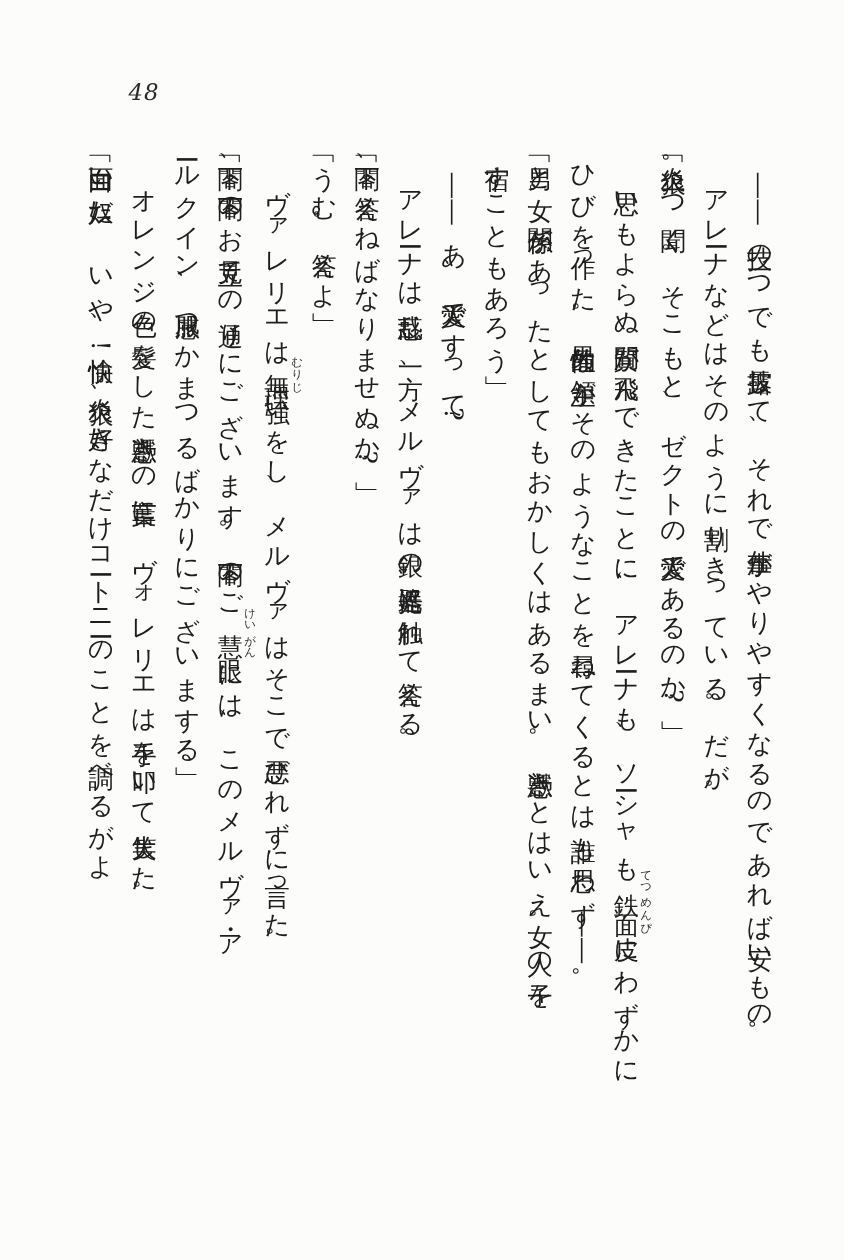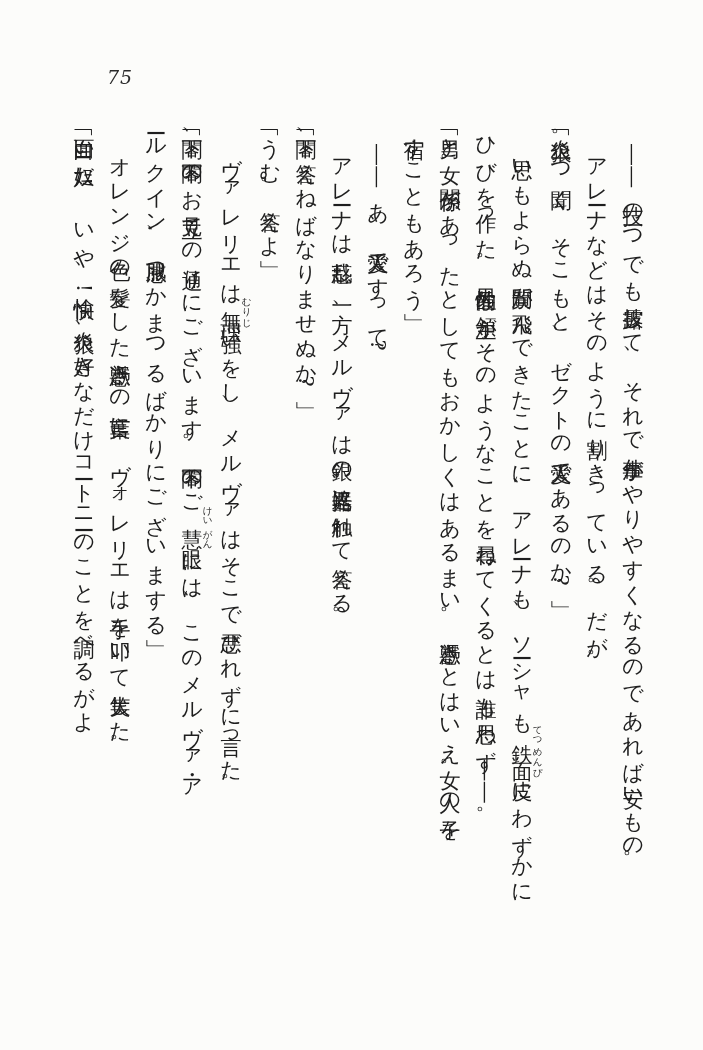--- a/index.html
+++ b/index.html
@@ -54,21 +54,21 @@
     font-size: 9.5px;
     letter-spacing: 0;
     font-family: "DejaVu Serif", "Liberation Serif", serif;
     color: #2b2b2b;
   }
 </style>
 </head>
 <body>
 
 <div class="page">
-  <div class="page-number">75</div>
+  <div class="page-number">48</div>
   <div class="text-block" id="text-block">
       <p class="tline indent">――技の一つでも披露して、それで仕事がやりやすくなるのであれば安いもの。</p>
       <p class="tline indent">アレーナなどはそのように割りきっている。だが。</p>
       <p class="tline">「炎狼。一つ聞く。そこもと、ゼクトの愛人であるのか?」</p>
       <p class="tline indent">思いもよらぬ質問が飛んできたことに、アレーナも、ソーシャも<ruby>鉄面皮<rt>てつめんぴ</rt></ruby>にわずかに</p>
       <p class="tline">ひびを作った。男性的な領主がそのようなことを尋ねてくるとは誰も思わず――。</p>
       <p class="tline">「男と女。関係があったとしてもおかしくはあるまい。獣憑きとはいえ女。人の子を</p>
       <p class="tline">宿すこともあろう」</p>
       <p class="tline indent">――あ、愛人ですって?</p>
       <p class="tline indent">アレーナは惑乱し、一方、メルヴァは銀の遮光器に触れて答える。</p>

